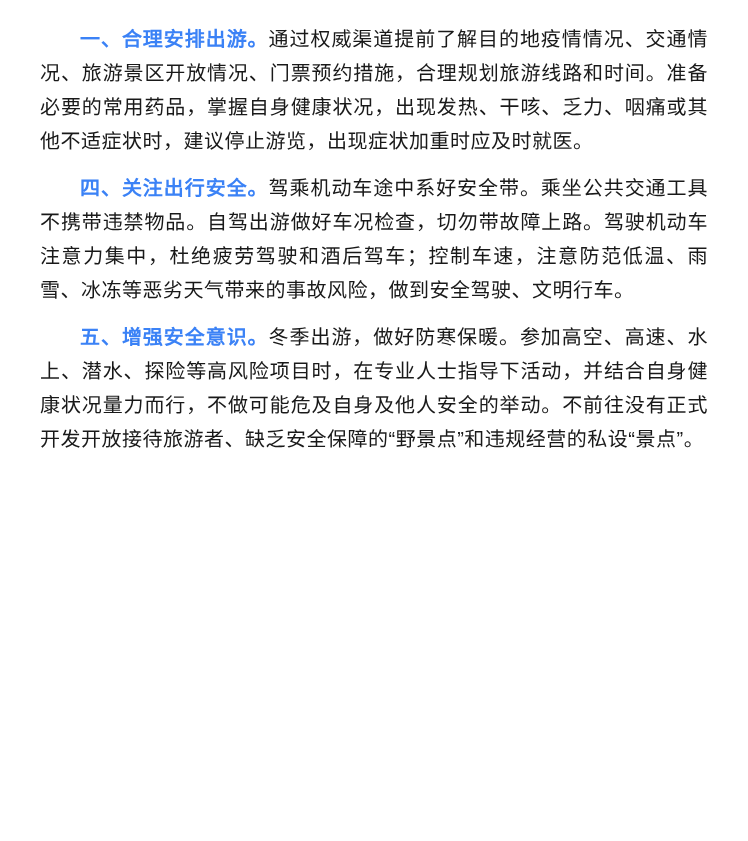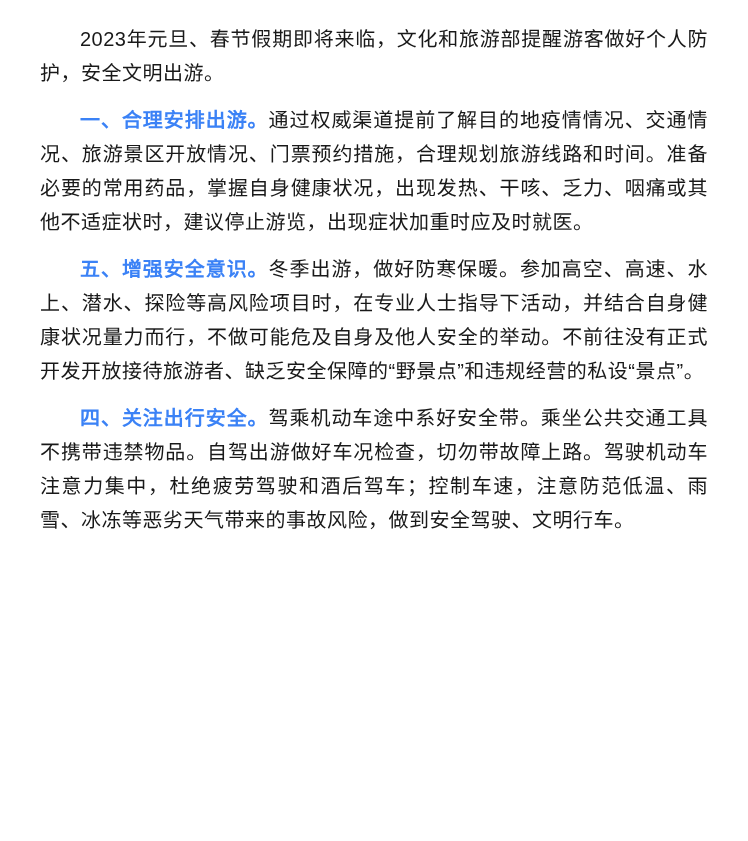--- a/index.html
+++ b/index.html
@@ -34,29 +34,28 @@
   .head {
     font-weight: bold;
     color: #3b82f6;
   }
 </style>
 </head>
 <body>
 
 <article class="doc">
 
-  <p class="para">2023年元旦、春节假期即将来临，文化和旅游部提醒游客做好个人防护，安全文明出游。</p>
 
   <p class="para">
     <strong class="head">一、合理安排出游。</strong><span>通过权威渠道提前了解目的地疫情情况、交通情况、旅游景区开放情况、门票预约措施，合理规划旅游线路和时间。准备必要的常用药品，掌握自身健康状况，出现发热、干咳、乏力、咽痛或其他不适症状时，建议停止游览，出现症状加重时应及时就医。</span>
   </p>
 
 
 
   <p class="para">
-    <strong class="head">五、增强安全意识。</strong><span>冬季出游，做好防寒保暖。参加高空、高速、水上、潜水、探险等高风险项目时，在专业人士指导下活动，并结合自身健康状况量力而行，不做可能危及自身及他人安全的举动。不前往没有正式开发开放接待旅游者、缺乏安全保障的“野景点”和违规经营的私设“景点”。</span>
+    <strong class="head">四、关注出行安全。</strong><span>驾乘机动车途中系好安全带。乘坐公共交通工具不携带违禁物品。自驾出游做好车况检查，切勿带故障上路。驾驶机动车注意力集中，杜绝疲劳驾驶和酒后驾车；控制车速，注意防范低温、雨雪、冰冻等恶劣天气带来的事故风险，做到安全驾驶、文明行车。</span>
   </p>
 
   <p class="para">
-    <strong class="head">四、关注出行安全。</strong><span>驾乘机动车途中系好安全带。乘坐公共交通工具不携带违禁物品。自驾出游做好车况检查，切勿带故障上路。驾驶机动车注意力集中，杜绝疲劳驾驶和酒后驾车；控制车速，注意防范低温、雨雪、冰冻等恶劣天气带来的事故风险，做到安全驾驶、文明行车。</span>
+    <strong class="head">五、增强安全意识。</strong><span>冬季出游，做好防寒保暖。参加高空、高速、水上、潜水、探险等高风险项目时，在专业人士指导下活动，并结合自身健康状况量力而行，不做可能危及自身及他人安全的举动。不前往没有正式开发开放接待旅游者、缺乏安全保障的“野景点”和违规经营的私设“景点”。</span>
   </p>
 
 </article>
 
 </body></html>

